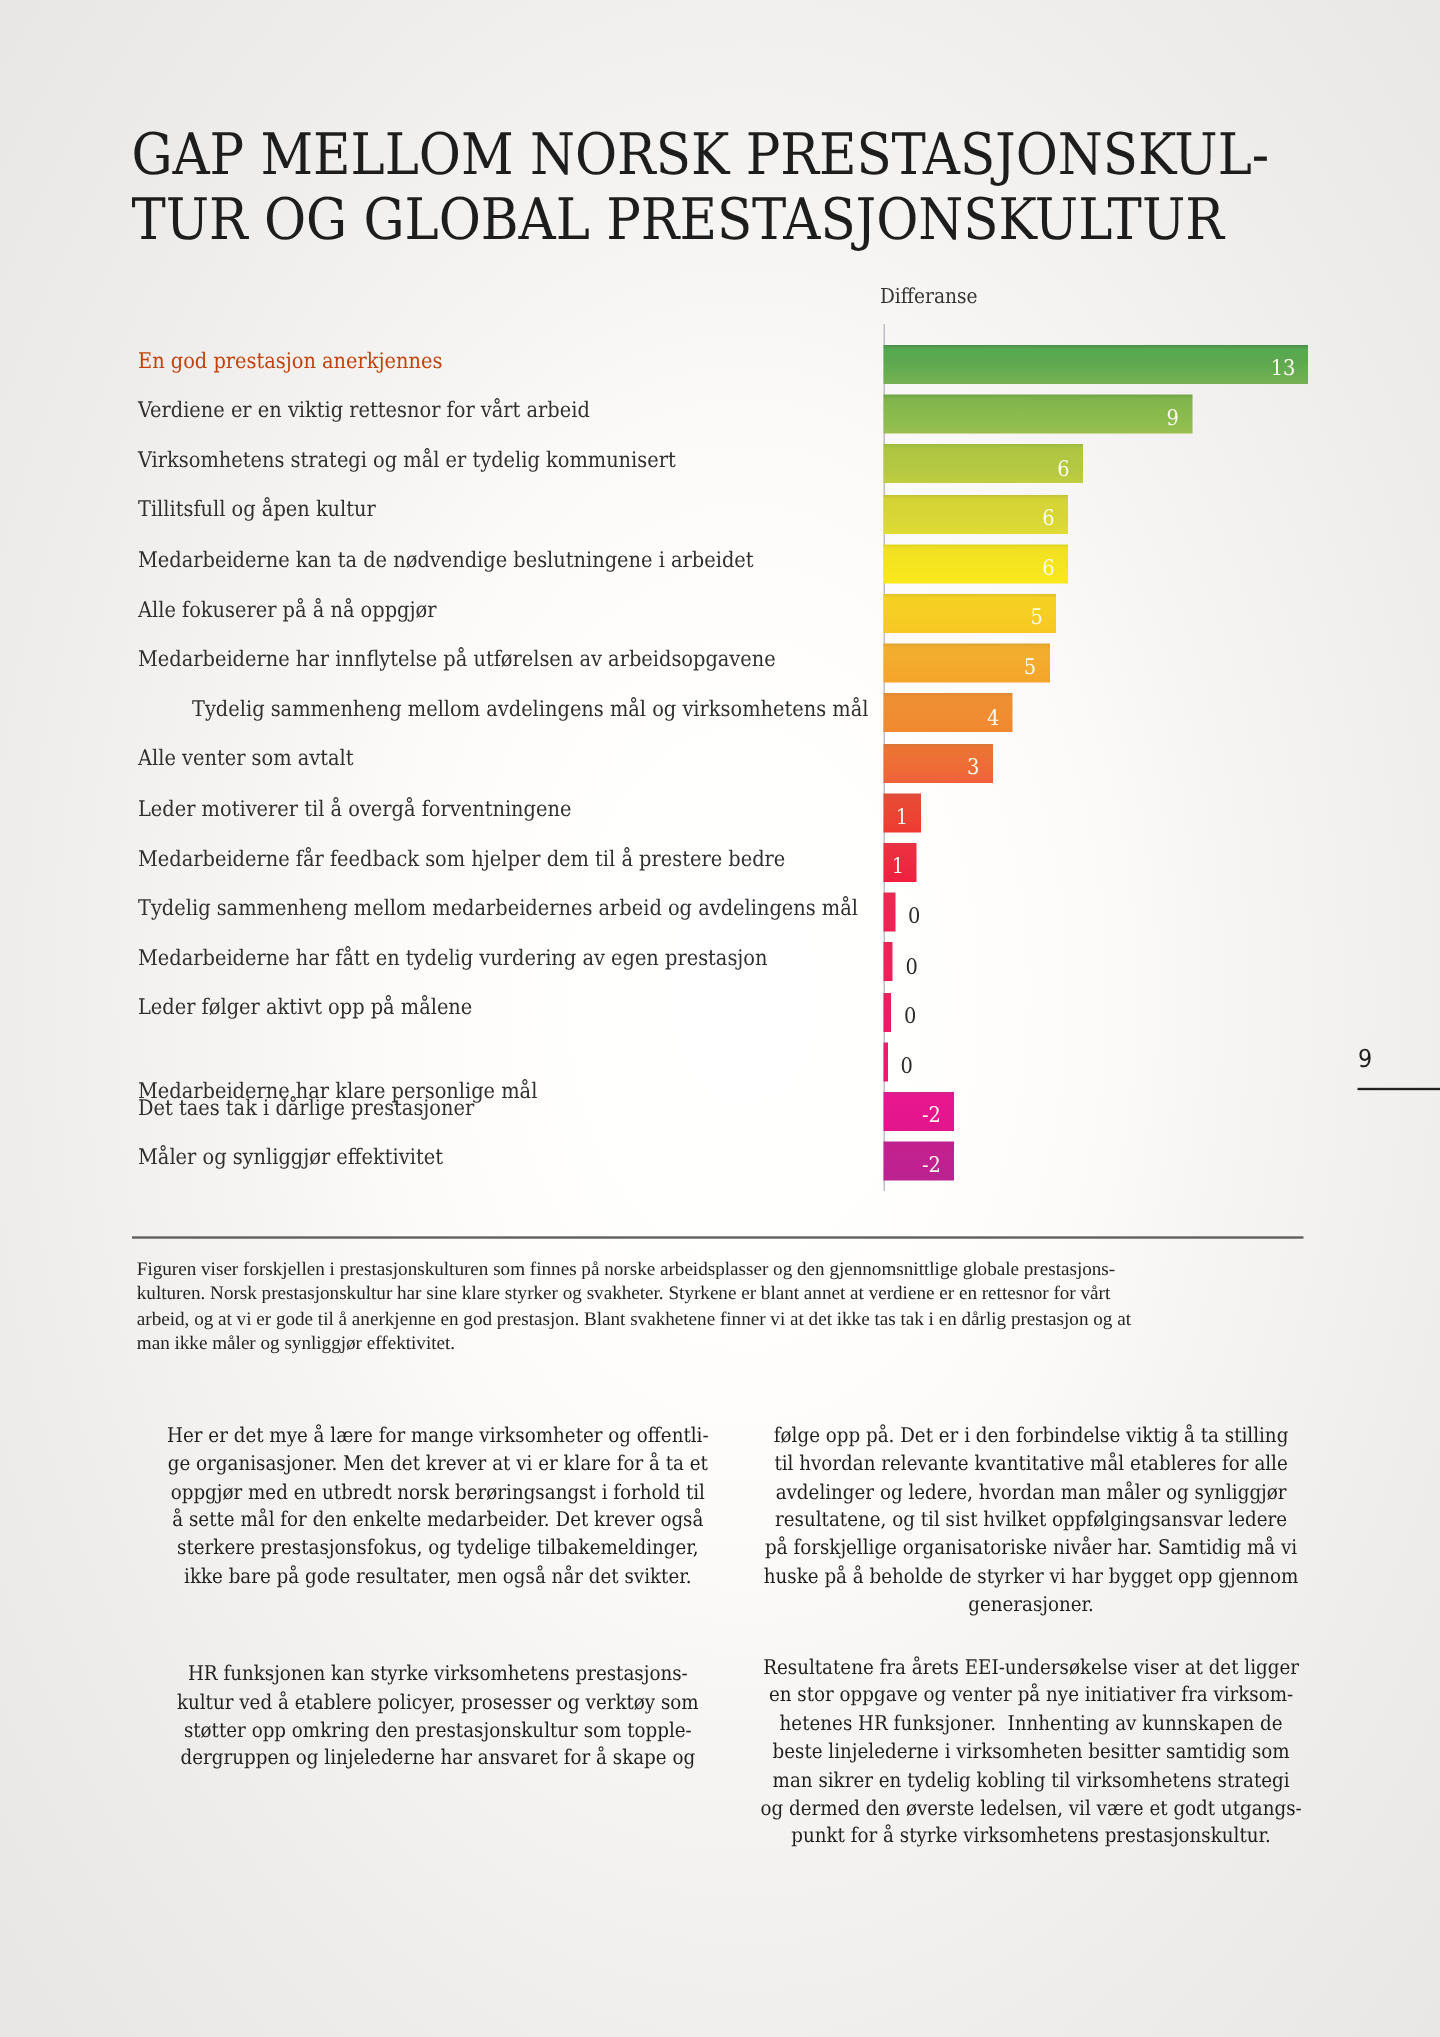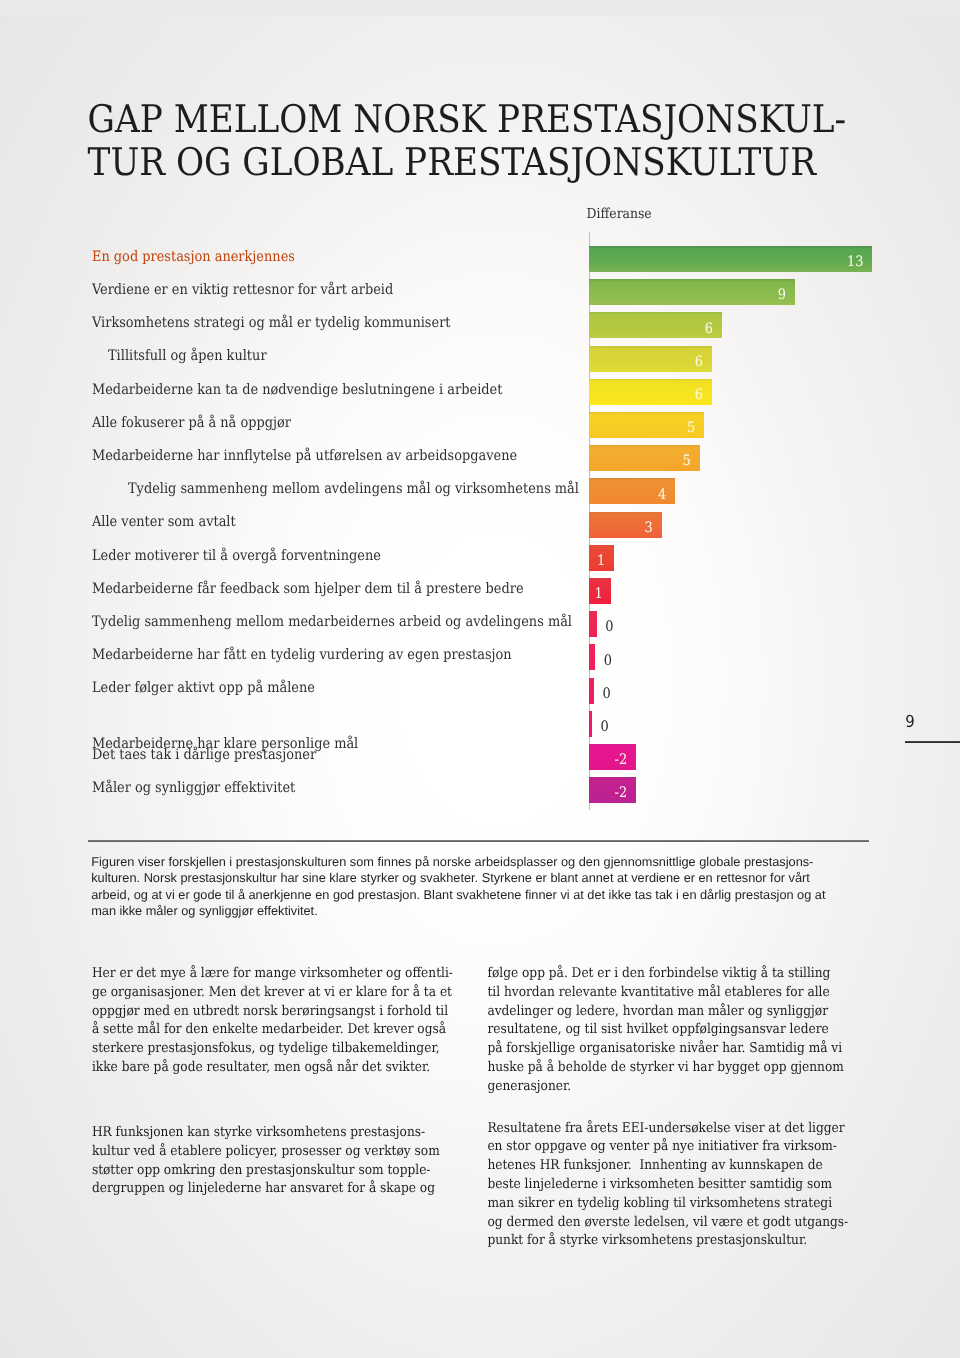--- a/index.html
+++ b/index.html
@@ -3,21 +3,21 @@
 <meta charset="utf-8">
 <title>GAP MELLOM NORSK PRESTASJONSKULTUR</title>
 <style>
   html,body{margin:0;padding:0;}
   body{
     width:960px;height:1358px;overflow:hidden;position:relative;
     background:#eceae8;
     font-family:"DejaVu Serif Condensed","DejaVu Serif",serif;
     text-rendering:geometricPrecision;-webkit-font-smoothing:antialiased;
   }
-  .page{position:absolute;left:0;top:16px;width:960px;height:1032px;}
+  .page{position:absolute;left:0;top:0;width:960px;height:1032px;}
   #page-bg{position:absolute;left:0;top:0;width:960px;height:1358px;
     background:radial-gradient(979px 1483px at 496px 663px, rgb(255,255,255) 0%, rgb(255,255,254) 10%, rgb(254,253,252) 18%, rgb(251,250,248) 26%, rgb(246,245,243) 33.3%, rgb(242,241,239) 41.7%, rgb(238,237,235) 50%, rgb(235,234,232) 58.3%, rgb(232,231,229) 66.7%, rgb(230,229,227) 75%, rgb(228,227,225) 83.3%, rgb(227,226,224) 91.7%, rgb(226,225,223) 100%);
   }
   #chart-panel{position:absolute;left:73px;top:166px;width:818px;height:662px;background:transparent;}
   #headline{
     position:absolute;left:87.6px;top:81.8px;width:0;
     font-family:"DejaVu Serif Condensed","DejaVu Serif",serif;
     font-size:38.1px;line-height:43px;letter-spacing:0px;
     color:#1d1d1d;font-weight:400;margin:0;white-space:pre;
   }
@@ -25,23 +25,23 @@
     font-family:"DejaVu Serif Condensed","DejaVu Serif",serif;}
   .cat-label{position:absolute;font-size:14.37px;white-space:nowrap;
     font-family:"DejaVu Serif Condensed","DejaVu Serif",serif;}
   .bar{position:absolute;}
   .bar-value{position:absolute;font-size:14.4px;white-space:nowrap;
     font-family:"DejaVu Serif Condensed","DejaVu Serif",serif;}
   #axis{position:absolute;}
   #rule1{position:absolute;left:88.4px;top:823.5px;width:780.5px;height:2.5px;background:linear-gradient(to bottom,rgba(100,100,100,0.42) 0%,rgba(95,95,95,1) 36%,rgba(95,95,95,1) 74%,rgba(100,100,100,0.2) 100%);}
   #caption{position:absolute;left:91.2px;top:838.0px;width:790px;
     font-size:12.75px;line-height:16.25px;color:#242424;white-space:pre;
-    font-family:Liberation Sans, sans-serif;}
+    font-family:Liberation Serif, serif;}
   .col{position:absolute;width:400px;font-size:13.55px;line-height:18.8px;color:#1e1e1e;
-    font-family:"DejaVu Serif Condensed","DejaVu Serif",serif;white-space:pre;}
+    font-family:"DejaVu Serif Condensed","DejaVu Serif",serif;white-space:pre;text-align:center;}
   #col-left{left:91.9px;top:948px;}
   #col-right{left:487.4px;top:948px;}
   .col .para{margin:0;}
   .col .gap{display:block;height:23.1px;}
   .col b{font-weight:bold;}
   #pagenum{position:absolute;left:905.3px;top:696.2px;font-family:"DejaVu Sans Condensed","DejaVu Sans",sans-serif;font-size:16.5px;color:#1f1f1f;}
   #pagerule{position:absolute;left:905px;top:724.9px;width:55px;height:2.3px;background:linear-gradient(to bottom,rgba(35,35,35,0.35) 0%,rgba(30,30,30,1) 35%,rgba(30,30,30,1) 72%,rgba(35,35,35,0.35) 100%);}
 </style>
 </head>
 <body>
@@ -86,21 +86,21 @@
       <div class="bar-value" style="top: 703px; left: 600.376px; color: rgb(42, 42, 42);">0</div>
       <div class="bar" style="left: 589.2px; top: 728px; width: 46.83px; height: 26px; background: linear-gradient(rgb(214, 30, 143) 0%, rgb(232, 23, 142) 11%, rgb(230, 22, 142) 40%, rgb(228, 22, 141) 72%, rgb(226, 21, 139) 100%);"></div>
       <div class="bar-value" style="top: 736.2px; left: 589.2px; width: 38.03px; text-align: right; color: rgb(251, 252, 239);">-2</div>
       <div class="bar" style="left: 589.2px; top: 761.2px; width: 46.83px; height: 26px; background: linear-gradient(rgb(185, 35, 143) 0%, rgb(196, 32, 142) 11%, rgb(194, 33, 144) 40%, rgb(190, 34, 144) 72%, rgb(185, 35, 143) 100%);"></div>
       <div class="bar-value" style="top: 769.4px; left: 589.2px; width: 38.03px; text-align: right; color: rgb(251, 252, 239);">-2</div>
     </div>
   <div id="labels">
       <div class="cat-label" style="color: #c2410c; left: 92px; top: 232.7px;">En god prestasjon anerkjennes</div>
       <div class="cat-label" style="color: rgb(47, 47, 47); left: 92px; top: 265.9px;">Verdiene er en viktig rettesnor for vårt arbeid</div>
       <div class="cat-label" style="color: rgb(47, 47, 47); left: 92px; top: 299.1px;">Virksomhetens strategi og mål er tydelig kommunisert</div>
-      <div class="cat-label" style="color: rgb(47, 47, 47); left: 92px; top: 332.3px; margin-left: 16px;">Tillitsfull og åpen kultur</div>
+      <div class="cat-label" style="color: rgb(47, 47, 47); left: 92px; top: 332.3px;">Tillitsfull og åpen kultur</div>
       <div class="cat-label" style="color: rgb(47, 47, 47); left: 92px; top: 365.5px;">Medarbeiderne kan ta de nødvendige beslutningene i arbeidet</div>
       <div class="cat-label" style="color: rgb(47, 47, 47); left: 92px; top: 398.7px;">Alle fokuserer på å nå oppgjør</div>
       <div class="cat-label" style="color: rgb(47, 47, 47); left: 92px; top: 431.9px;">Medarbeiderne har innflytelse på utførelsen av arbeidsopgavene</div>
       <div class="cat-label" style="color: rgb(47, 47, 47); left: 92px; top: 465.1px; margin-left: 36px;">Tydelig sammenheng mellom avdelingens mål og virksomhetens mål</div>
       <div class="cat-label" style="color: rgb(47, 47, 47); left: 92px; top: 498.3px;">Alle venter som avtalt</div>
       <div class="cat-label" style="color: rgb(47, 47, 47); left: 92px; top: 531.5px;">Leder motiverer til å overgå forventningene</div>
       <div class="cat-label" style="color: rgb(47, 47, 47); left: 92px; top: 564.7px;">Medarbeiderne får feedback som hjelper dem til å prestere bedre</div>
       <div class="cat-label" style="color: rgb(47, 47, 47); left: 92px; top: 597.9px;">Tydelig sammenheng mellom medarbeidernes arbeid og avdelingens mål</div>
       <div class="cat-label" style="color: rgb(47, 47, 47); left: 92px; top: 631.1px;">Medarbeiderne har fått en tydelig vurdering av egen prestasjon</div>
       <div class="cat-label" style="color: rgb(47, 47, 47); left: 92px; top: 664.3px;">Leder følger aktivt opp på målene</div>

